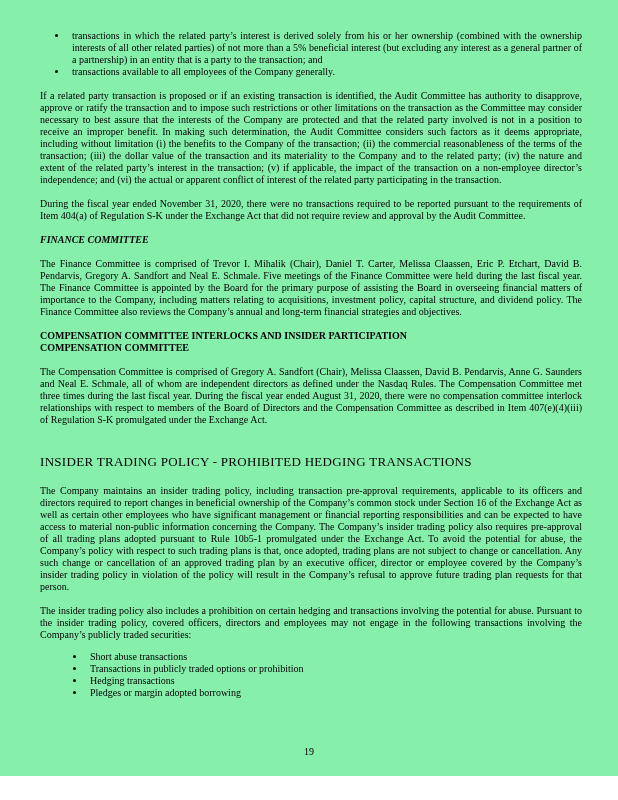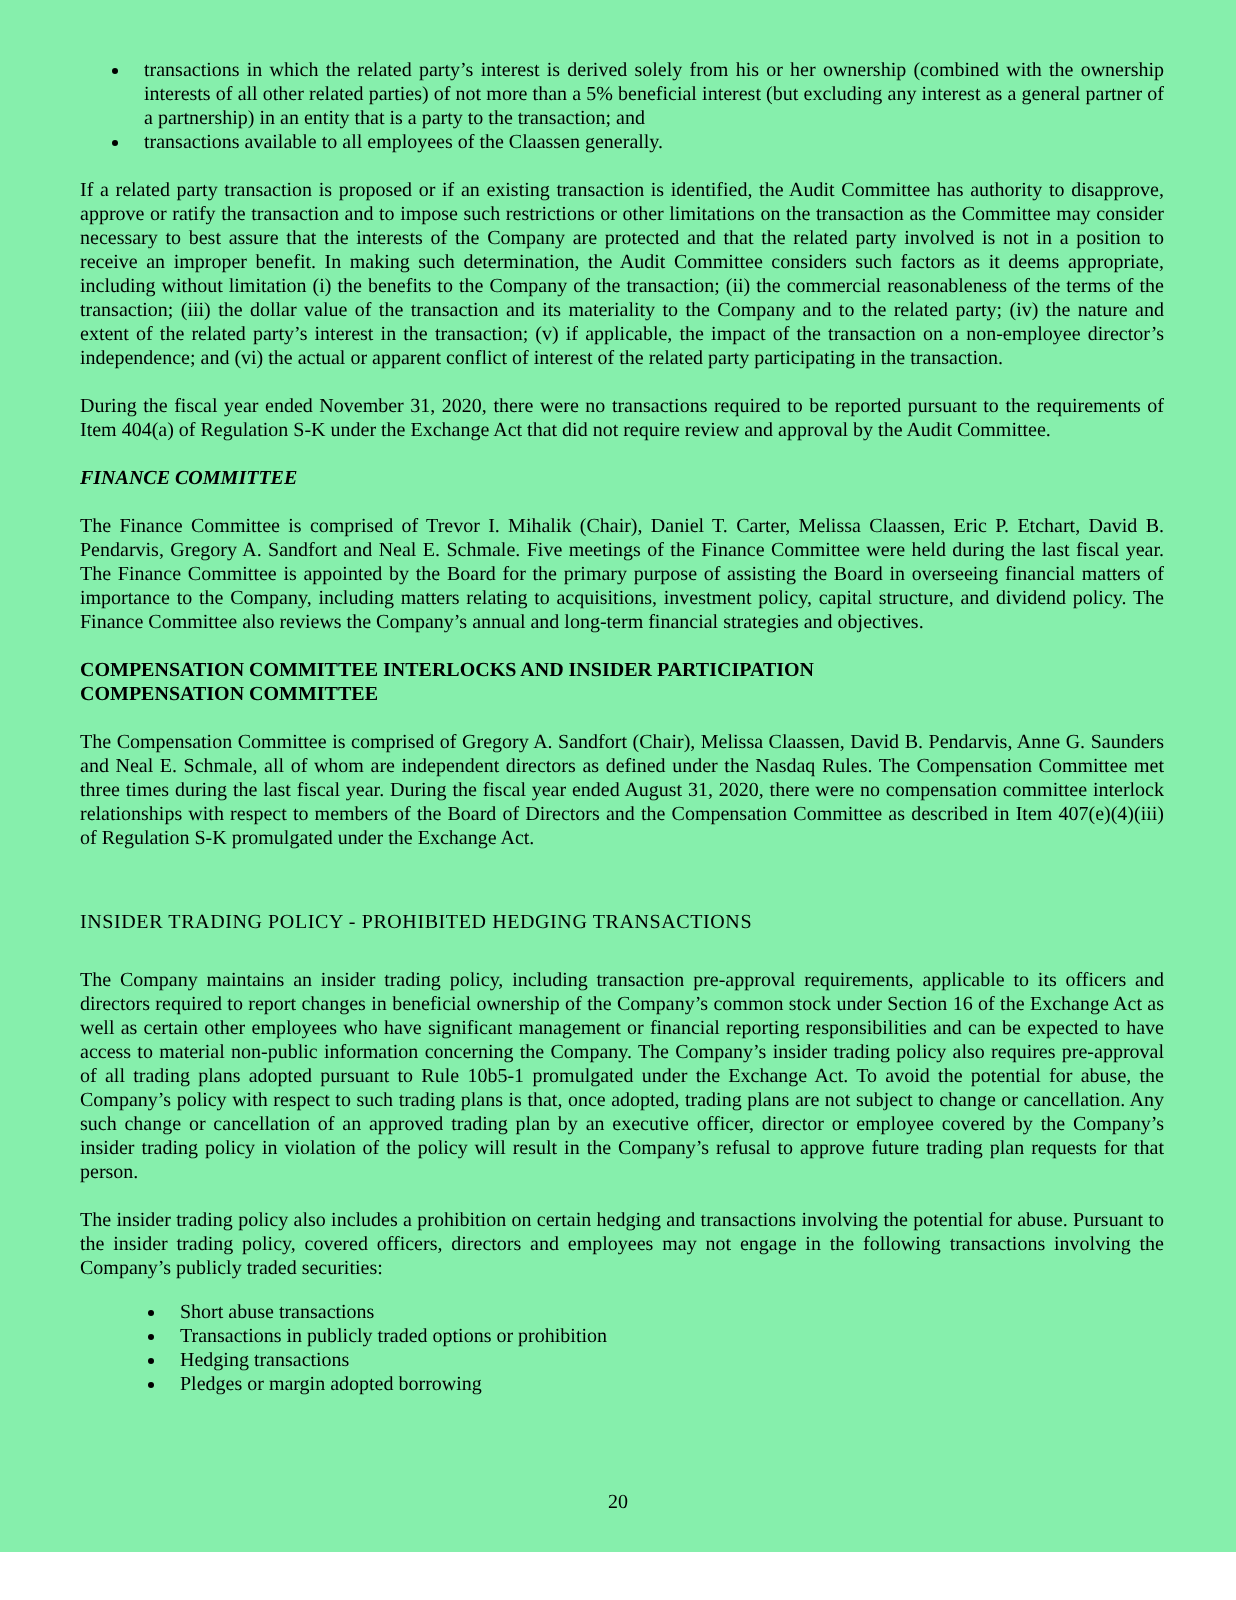--- a/index.html
+++ b/index.html
@@ -44,40 +44,40 @@
   }
   .heading-line {
     font-weight: bold;
     margin: 0;
   }
   .heading-group {
     margin: 0 0 12px 0;
   }
   .heading-plain {
     font-weight: normal;
-    font-size: 10px;
+    font-size: 13px;
     letter-spacing: 0.3px;
     margin: 30px 0 17px 0;
   }
   .page-number {
     position: absolute;
     bottom: 18px;
     left: 0;
     width: 100%;
     text-align: center;
   }
 </style>
 </head>
 <body>
 
 <div class="page">
 
   <ul class="bullets-top">
     <li>transactions in which the related party’s interest is derived solely from his or her ownership (combined with the ownership interests of all other related parties) of not more than a 5% beneficial interest (but excluding any interest as a general partner of a partnership) in an entity that is a party to the transaction; and</li>
-    <li>transactions available to all employees of the Claassen generally.</li>
+    <li>transactions available to all employees of the Company generally.</li>
   </ul>
 
   <p>If a related party transaction is proposed or if an existing transaction is identified, the Audit Committee has authority to disapprove, approve or ratify the transaction and to impose such restrictions or other limitations on the transaction as the Committee may consider necessary to best assure that the interests of the Company are protected and that the related party involved is not in a position to receive an improper benefit. In making such determination, the Audit Committee considers such factors as it deems appropriate, including without limitation (i) the benefits to the Company of the transaction; (ii) the commercial reasonableness of the terms of the transaction; (iii) the dollar value of the transaction and its materiality to the Company and to the related party; (iv) the nature and extent of the related party’s interest in the transaction; (v) if applicable, the impact of the transaction on a non-employee director’s independence; and (vi) the actual or apparent conflict of interest of the related party participating in the transaction.</p>
 
   <p>During the fiscal year ended November 31, 2020, there were no transactions required to be reported pursuant to the requirements of Item 404(a) of Regulation S-K under the Exchange Act that did not require review and approval by the Audit Committee.</p>
 
   <div class="heading">FINANCE COMMITTEE</div>
 
   <p>The Finance Committee is comprised of Trevor I. Mihalik (Chair), Daniel T. Carter, Melissa Claassen, Eric P. Etchart, David B. Pendarvis, Gregory A. Sandfort and Neal E. Schmale. Five meetings of the Finance Committee were held during the last fiscal year. The Finance Committee is appointed by the Board for the primary purpose of assisting the Board in overseeing financial matters of importance to the Company, including matters relating to acquisitions, investment policy, capital structure, and dividend policy. The Finance Committee also reviews the Company’s annual and long-term financial strategies and objectives.</p>
 
@@ -94,15 +94,15 @@
 
   <p style="margin-bottom:10px">The insider trading policy also includes a prohibition on certain hedging and transactions involving the potential for abuse. Pursuant to the insider trading policy, covered officers, directors and employees may not engage in the following transactions involving the Company’s publicly traded securities:</p>
 
   <ul class="bullets-bottom">
     <li>Short abuse transactions</li>
     <li>Transactions in publicly traded options or prohibition</li>
     <li>Hedging transactions</li>
     <li>Pledges or margin adopted borrowing</li>
   </ul>
 
-  <div class="page-number">20</div>
+  <div class="page-number">19</div>
 
 </div>
 
 </body></html>

